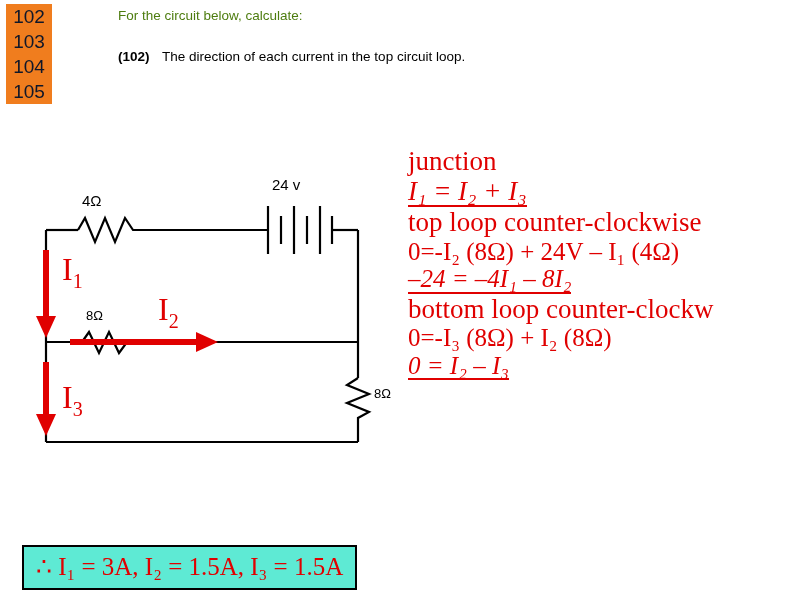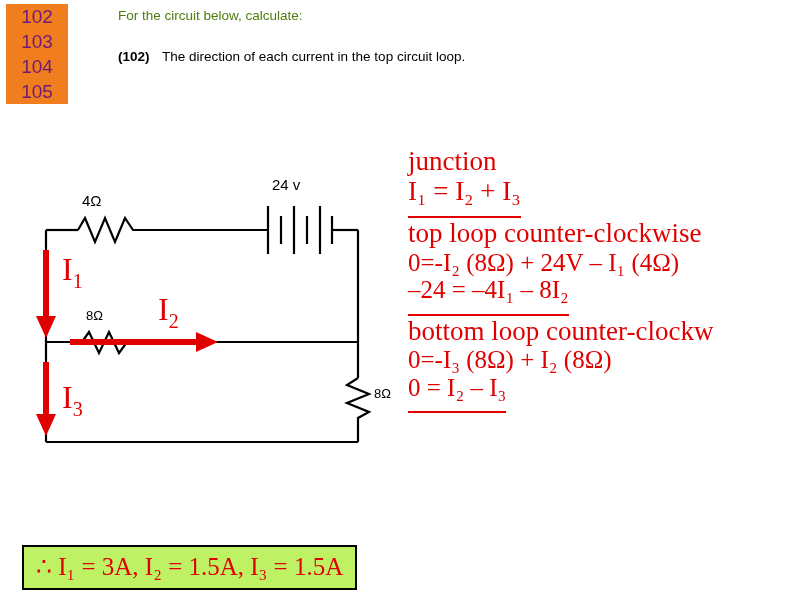--- a/index.html
+++ b/index.html
@@ -21,27 +21,27 @@
   }
   
   .qnums {
     position: absolute;
     left: 6px;
     top: 4px;
     width: 46px;
   }
   .qnum {
     background: #F07D1E;
-    color: #701a75;
+    color: #0f172a;
     font-size: 19px;
     font-weight: 400;
     line-height: 25px;
     height: 25px;
     text-align: center;
-    width: 62px;
+    width: 46px;
     font-family: "Liberation Sans", sans-serif;
   }
   .intro {
     position: absolute;
     left: 118px;
     top: 8px;
     font-size: 13.5px;
     color: #4d7c0f;
   }
   .qlist {
@@ -84,28 +84,29 @@
     white-space: nowrap;
     margin: 0 0 2px 0;
     position: relative;
   }
   .wline.small {
     font-size: 25px;
   }
   .uline {
     border-bottom: 2px solid #e00000;
     display: inline-block;
-    padding-bottom: 11px;
+    padding-bottom: 0;
+    font-style: italic;
   }
   
   .answer {
     position: absolute;
     left: 22px;
     top: 545px;
-    background: #bef264;
+    background: #5eead4;
     border: 2px solid #000000;
     padding: 5px 12px 7px 12px;
     font-family: "Liberation Serif", serif;
     font-size: 25px;
     color: #e00000;
     white-space: nowrap;
   }
 </style>
 </head>
 <body>

